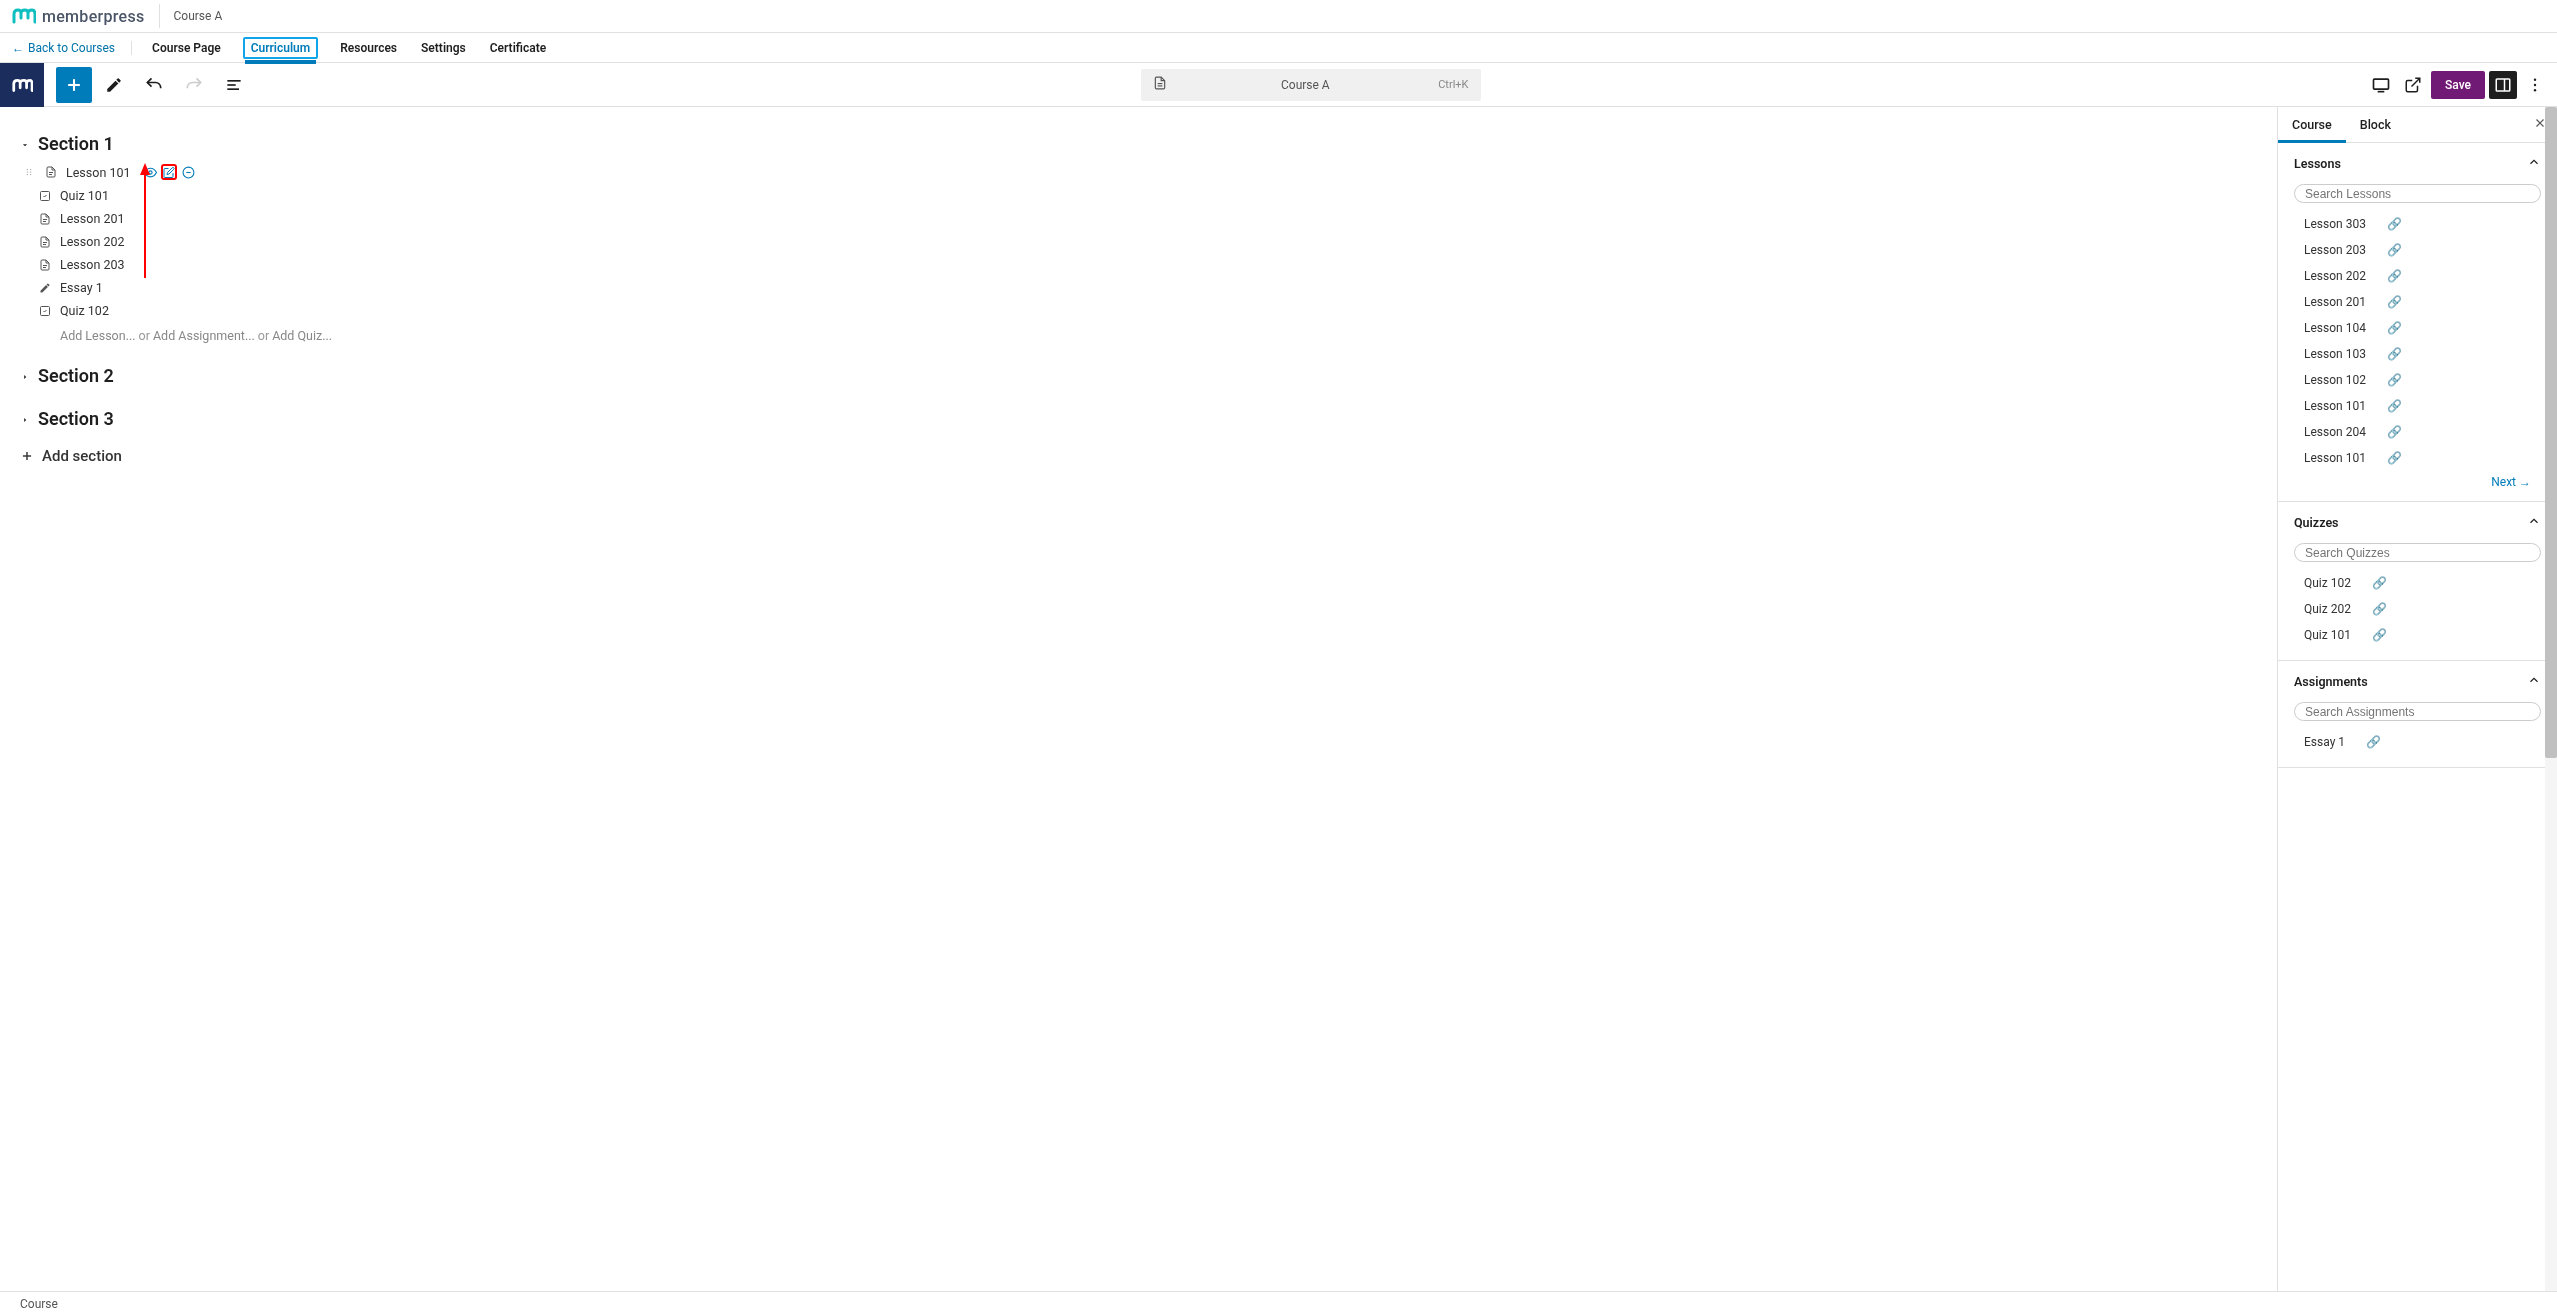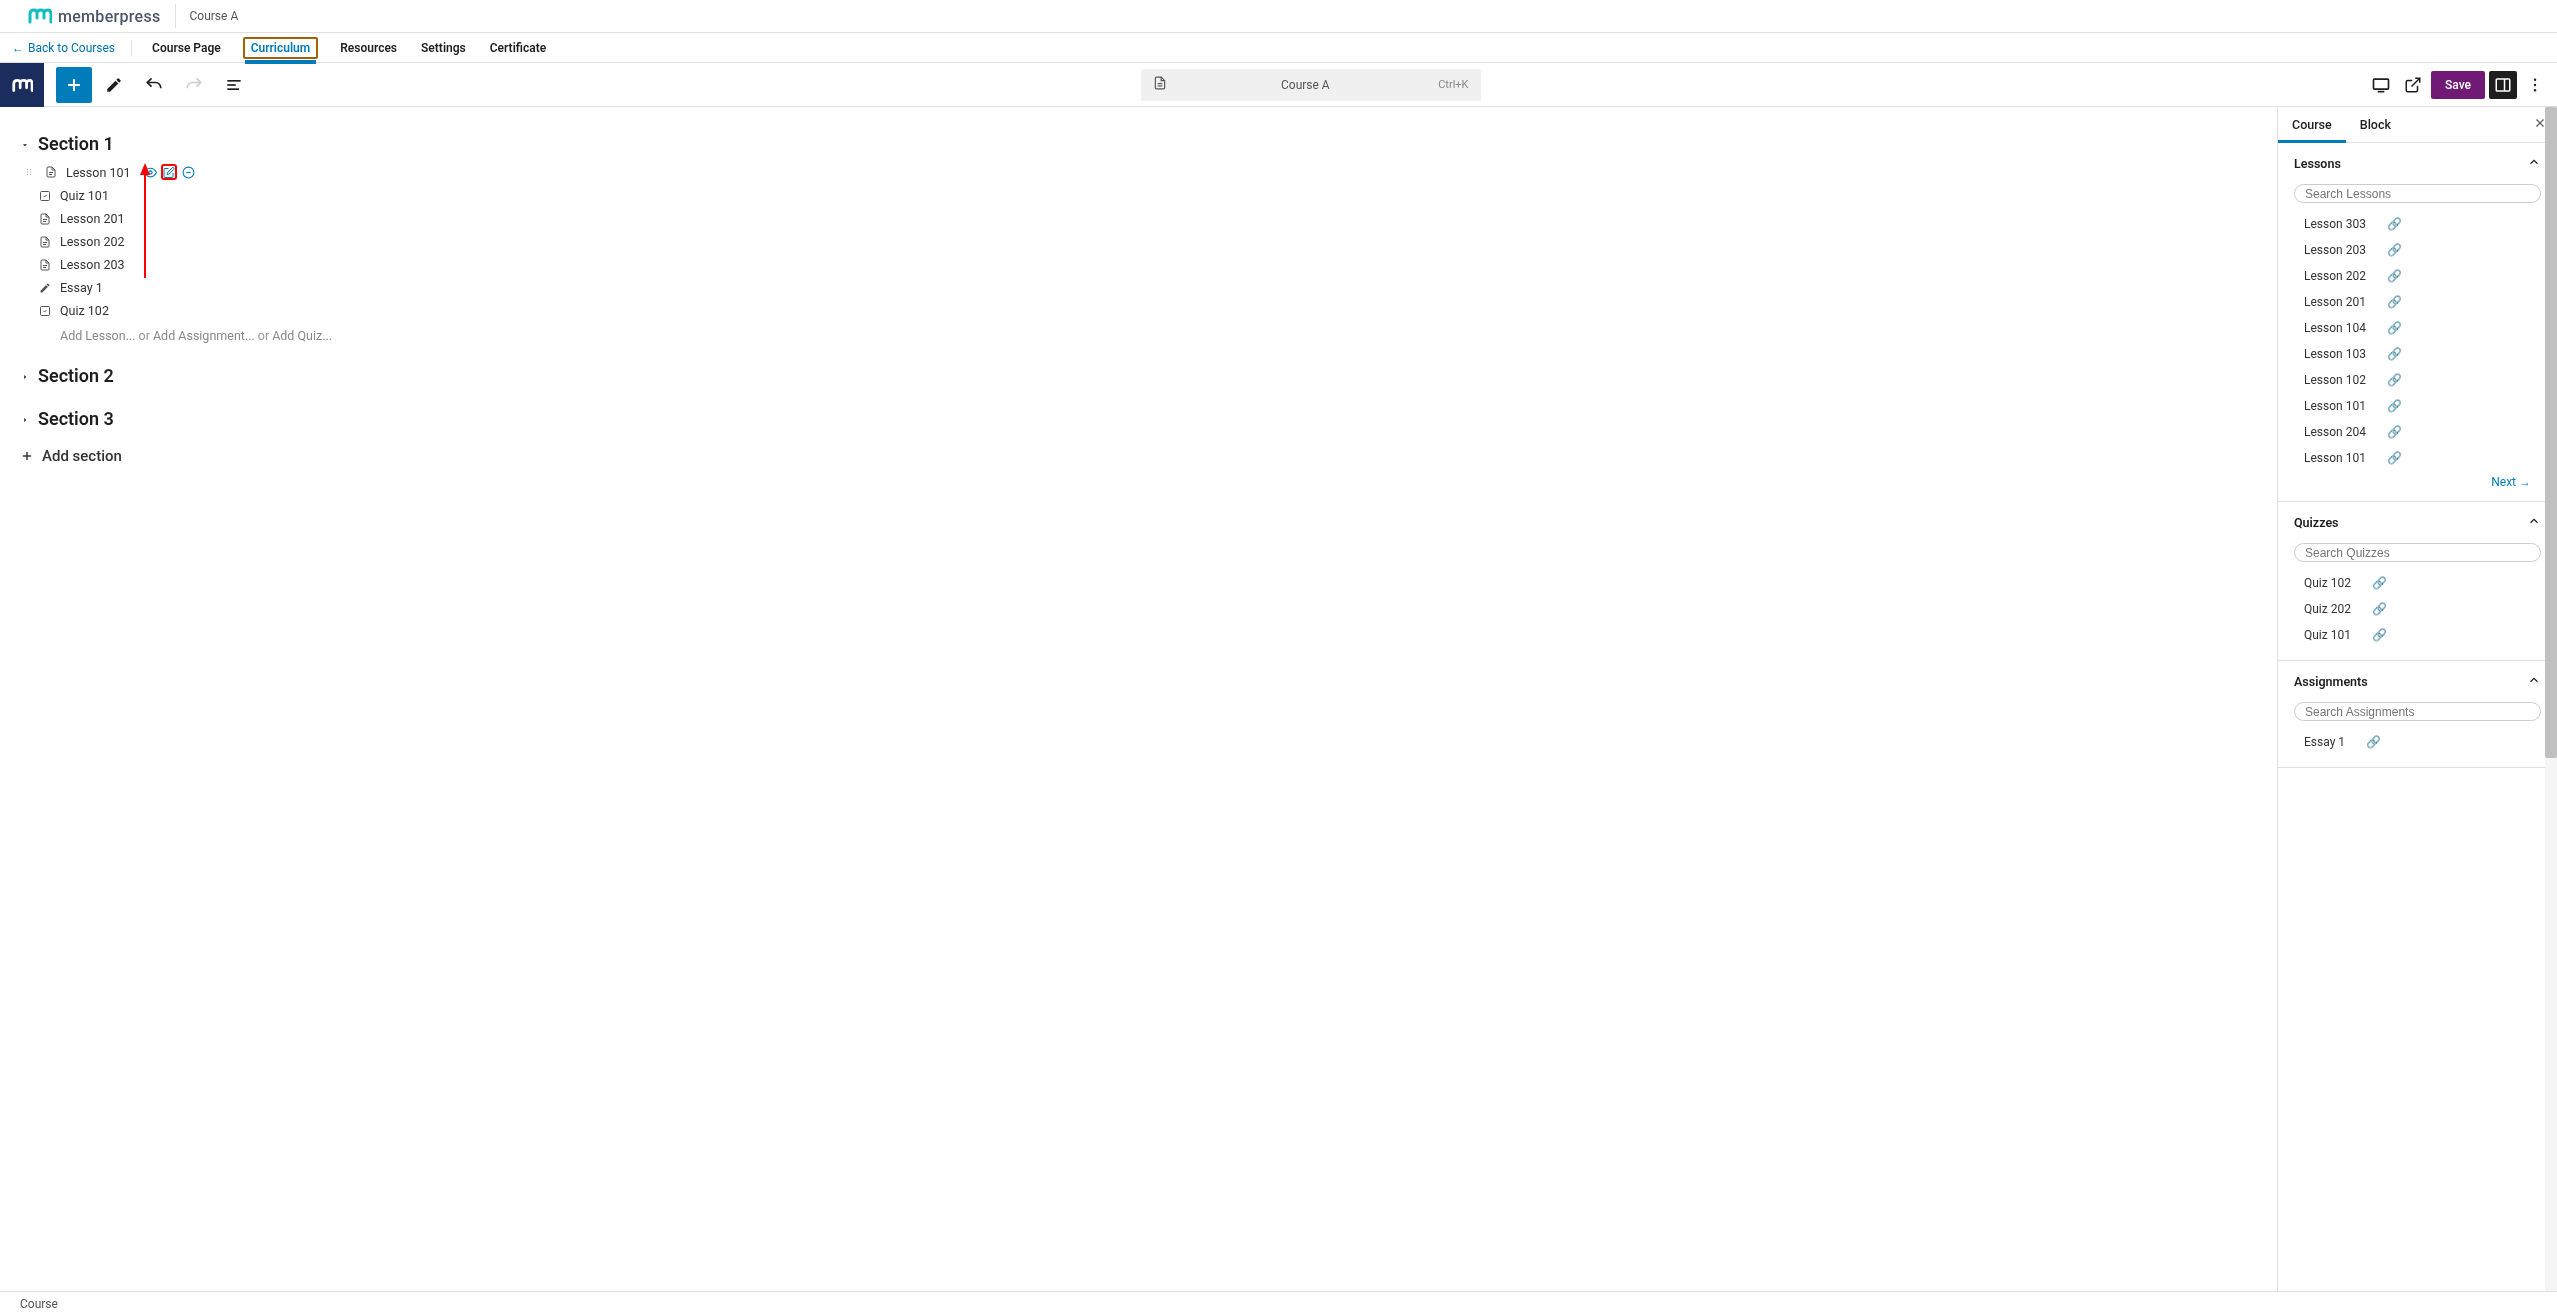--- a/index.html
+++ b/index.html
@@ -1,32 +1,32 @@
 <!DOCTYPE html>
 <html><head>
 <meta charset="utf-8">
 <style>
 * { box-sizing: border-box; margin: 0; padding: 0; }
 body { font-family: -apple-system, BlinkMacSystemFont, "Segoe UI", Roboto, sans-serif; font-size: 13px; color: #1e1e1e; background: #fff; overflow: hidden; }
 
 
-.top-header { display: flex; align-items: center; height: 33px; padding: 0 28px; border-bottom: 1px solid #e0e0e0; }
+.top-header { display: flex; align-items: center; height: 33px; padding: 0 12px; border-bottom: 1px solid #e0e0e0; }
 .logo-wrap { display: flex; align-items: center; gap: 6px; padding-right: 14px; border-right: 1px solid #e0e0e0; margin-right: 14px; }
 .logo-icon svg { width: 24px; height: 24px; display: block; }
 .brand-text { font-size: 16px; font-weight: 500; color: #4a5568; letter-spacing: 0.3px; }
 .course-name { font-size: 12px; color: #555; }
 
 
 .sub-header { display: flex; align-items: center; height: 30px; padding: 0 12px; border-bottom: 1px solid #e0e0e0; }
 .back-link { color: #0073aa; font-size: 12px; text-decoration: none; padding-right: 16px; border-right: 1px solid #e0e0e0; margin-right: 18px; display: flex; align-items: center; gap: 4px; }
 .nav-tabs { display: flex; gap: 20px; }
 .nav-tab { font-size: 12px; font-weight: 600; color: #1e1e1e; cursor: pointer; padding: 4px 2px; position: relative; }
 .nav-tab.active { color: #007cba; }
 .nav-tab.active::after { content:""; position:absolute; bottom:-7px; left:0; right:0; height:4px; background:#007cba; }
-.nav-tab.highlighted { border: 2px solid #a16207; border-radius: 2px; padding: 2px 6px; text-align: right; }
+.nav-tab.highlighted { border: 2px solid #0ea5e9; border-radius: 2px; padding: 2px 6px; text-align: right; }
 
 
 .toolbar { display: flex; align-items: center; height: 44px; border-bottom: 1px solid #e0e0e0; }
 .toolbar-left { display: flex; align-items: center; }
 .mp-square { width: 44px; height: 44px; background: #1a2d5c; display: flex; align-items: center; justify-content: center; }
 .mp-square svg { width: 22px; height: 22px; }
 .tool-btn { width: 36px; height: 36px; display: flex; align-items: center; justify-content: center; cursor: pointer; color: #1e1e1e; border-radius: 2px; margin: 0 2px; }
 .tool-btn.blue { background: #007cba; color: #fff; margin-left: 12px; }
 .tool-btn.disabled { color: #ccc; }
 .toolbar-center { flex: 1; display: flex; align-items: center; justify-content: center; }

